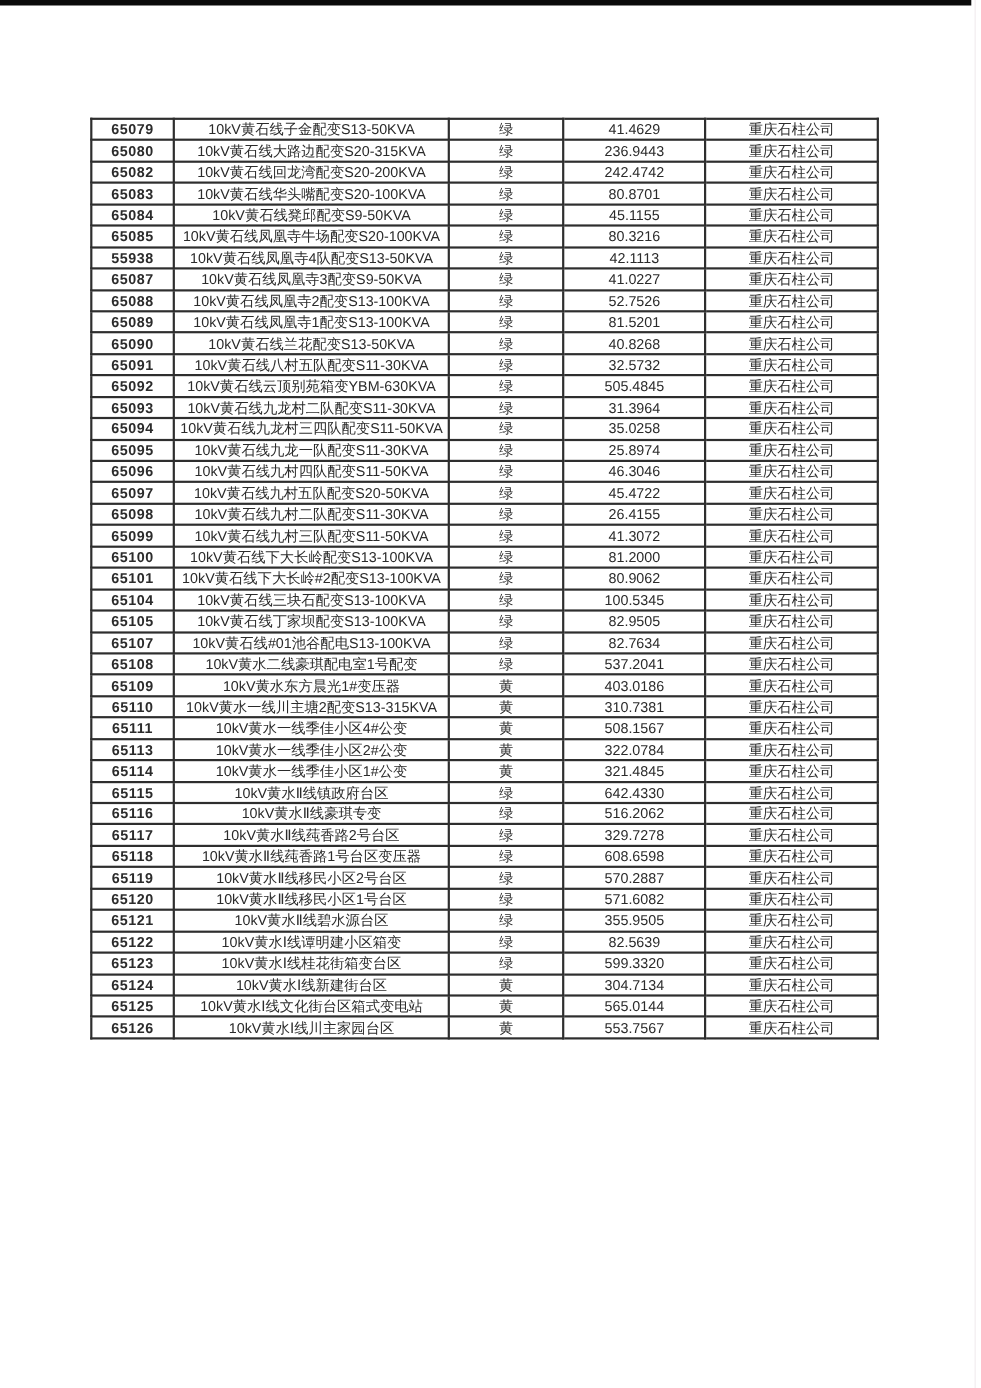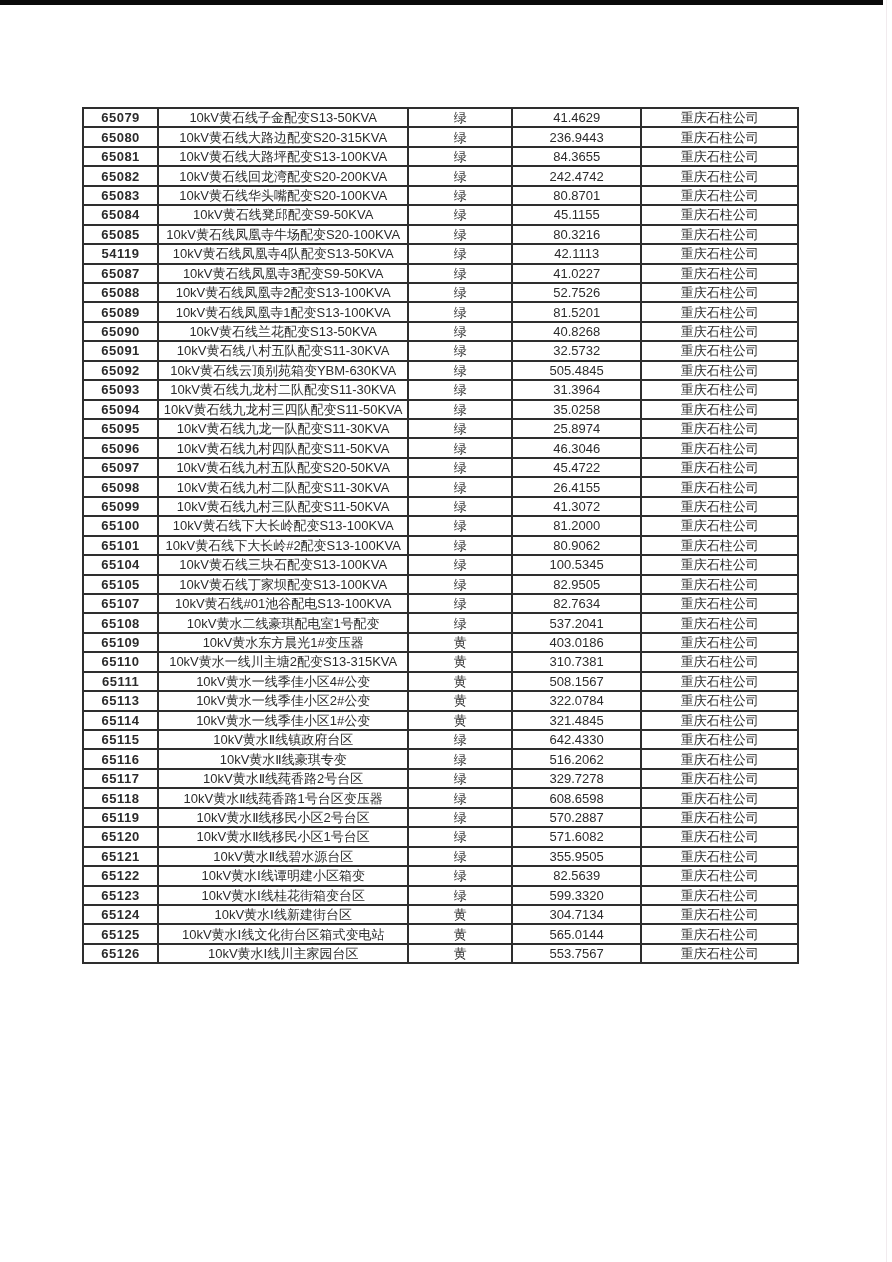--- a/index.html
+++ b/index.html
@@ -70,27 +70,20 @@
     <td class="col-co">重庆石柱公司</td>
   </tr>
       <tr>
     <td class="col-id">65080</td>
     <td class="col-name">10kV黄石线大路边配变S20-315KVA</td>
     <td class="col-stat">绿</td>
     <td class="col-val">236.9443</td>
     <td class="col-co">重庆石柱公司</td>
   </tr>
       <tr>
-    <td class="col-id">65081</td>
-    <td class="col-name">10kV黄石线大路坪配变S13-100KVA</td>
-    <td class="col-stat">绿</td>
-    <td class="col-val">84.3655</td>
-    <td class="col-co">重庆石柱公司</td>
-  </tr>
-      <tr>
     <td class="col-id">65082</td>
     <td class="col-name">10kV黄石线回龙湾配变S20-200KVA</td>
     <td class="col-stat">绿</td>
     <td class="col-val">242.4742</td>
     <td class="col-co">重庆石柱公司</td>
   </tr>
       <tr>
     <td class="col-id">65083</td>
     <td class="col-name">10kV黄石线华头嘴配变S20-100KVA</td>
     <td class="col-stat">绿</td>
@@ -105,21 +98,21 @@
     <td class="col-co">重庆石柱公司</td>
   </tr>
       <tr>
     <td class="col-id">65085</td>
     <td class="col-name">10kV黄石线凤凰寺牛场配变S20-100KVA</td>
     <td class="col-stat">绿</td>
     <td class="col-val">80.3216</td>
     <td class="col-co">重庆石柱公司</td>
   </tr>
       <tr>
-    <td class="col-id">54119</td>
+    <td class="col-id">55938</td>
     <td class="col-name">10kV黄石线凤凰寺4队配变S13-50KVA</td>
     <td class="col-stat">绿</td>
     <td class="col-val">42.1113</td>
     <td class="col-co">重庆石柱公司</td>
   </tr>
       <tr>
     <td class="col-id">65087</td>
     <td class="col-name">10kV黄石线凤凰寺3配变S9-50KVA</td>
     <td class="col-stat">绿</td>
     <td class="col-val">41.0227</td>

